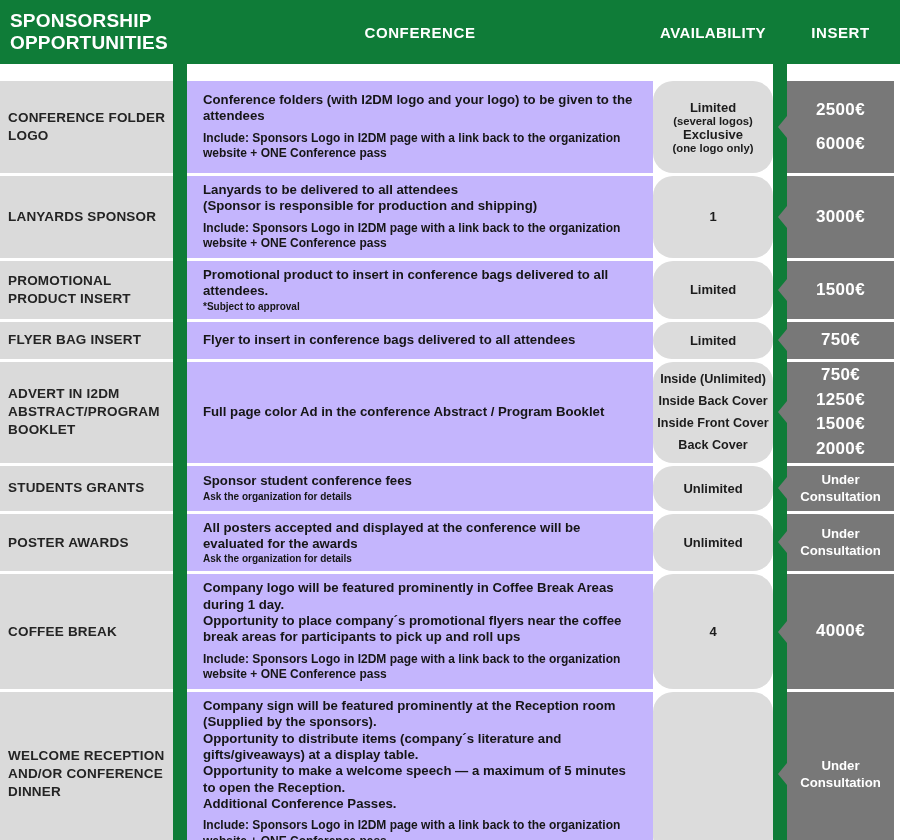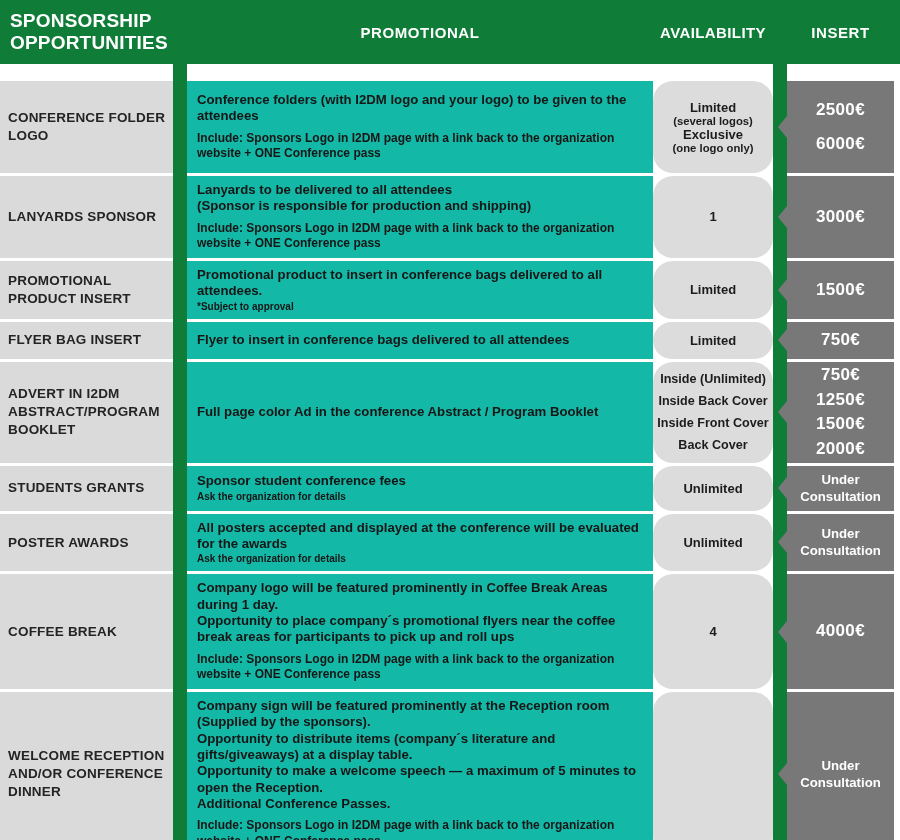--- a/index.html
+++ b/index.html
@@ -28,22 +28,22 @@
   .th-avail{width:120px;display:flex;align-items:center;justify-content:center;font-size:15px;font-weight:700;letter-spacing:.4px;text-align:center;}
   .th-strip{width:14px;}
   .th-price{width:113px;display:flex;align-items:center;justify-content:center;padding-right:6px;font-size:15px;font-weight:700;letter-spacing:.6px;}
 
   
   .row{display:flex;position:relative;z-index:1;margin-bottom:3px;background:transparent;}
   .row:last-child{margin-bottom:0;}
   .c-label{width:173px;background:var(--cellgray);display:flex;align-items:center;padding:6px 4px 6px 8px;
            font-size:13.5px;font-weight:700;line-height:1.32;letter-spacing:.2px;color:#242424;}
   .c-gap{width:14px;background:transparent;}
-  .c-desc{width:466px;background:#14b8a6;display:flex;flex-direction:column;justify-content:center;
-          padding:6px 12px 6px 10px;font-size:13.2px;font-weight:600;line-height:1.24;color:#161616;}
+  .c-desc{width:466px;background:#c4b5fd;display:flex;flex-direction:column;justify-content:center;
+          padding:6px 12px 6px 16px;font-size:13.2px;font-weight:600;line-height:1.24;color:#161616;}
   .c-desc .note{font-size:12px;margin-top:6px;line-height:1.3;}
   .c-desc .subnote{font-size:10px;line-height:1.3;}
   .c-avail{width:120px;background:var(--availgray);display:flex;flex-direction:column;align-items:center;justify-content:center;
            text-align:center;font-size:13px;font-weight:600;padding:4px 2px;color:#1c1c1c;border-radius:20px;}
   .c-avail .small{font-size:11.3px;}
   .c-avail .spread{font-size:12.6px;margin:4px 0;}
   .c-price{width:113px;display:flex;}
   .price-box{position:relative;flex:1;margin-right:6px;background:var(--pricegray);color:#fff;
              display:flex;flex-direction:column;align-items:center;justify-content:center;text-align:center;}
   .price-box::before{content:'';position:absolute;left:-9px;top:50%;transform:translateY(-50%);
@@ -69,21 +69,21 @@
 </style>
 </head>
 <body>
 
 <div class="table">
   <div class="vstrip left"></div>
   <div class="vstrip right"></div>
 
   <div class="thead">
     <div class="th-title">SPONSORSHIP OPPORTUNITIES</div>
-    <div class="th-desc">PROMOTIONAL</div>
+    <div class="th-desc">CONFERENCE</div>
     <div class="th-avail">AVAILABILITY</div>
     <div class="th-strip"></div>
     <div class="th-price">INSERT</div>
   </div>
 
   <div class="row r1">
     <div class="c-label">CONFERENCE FOLDER LOGO</div>
     <div class="c-gap"></div>
     <div class="c-desc">
       <div>Conference folders (with I2DM logo and your logo) to be given to the attendees</div>

